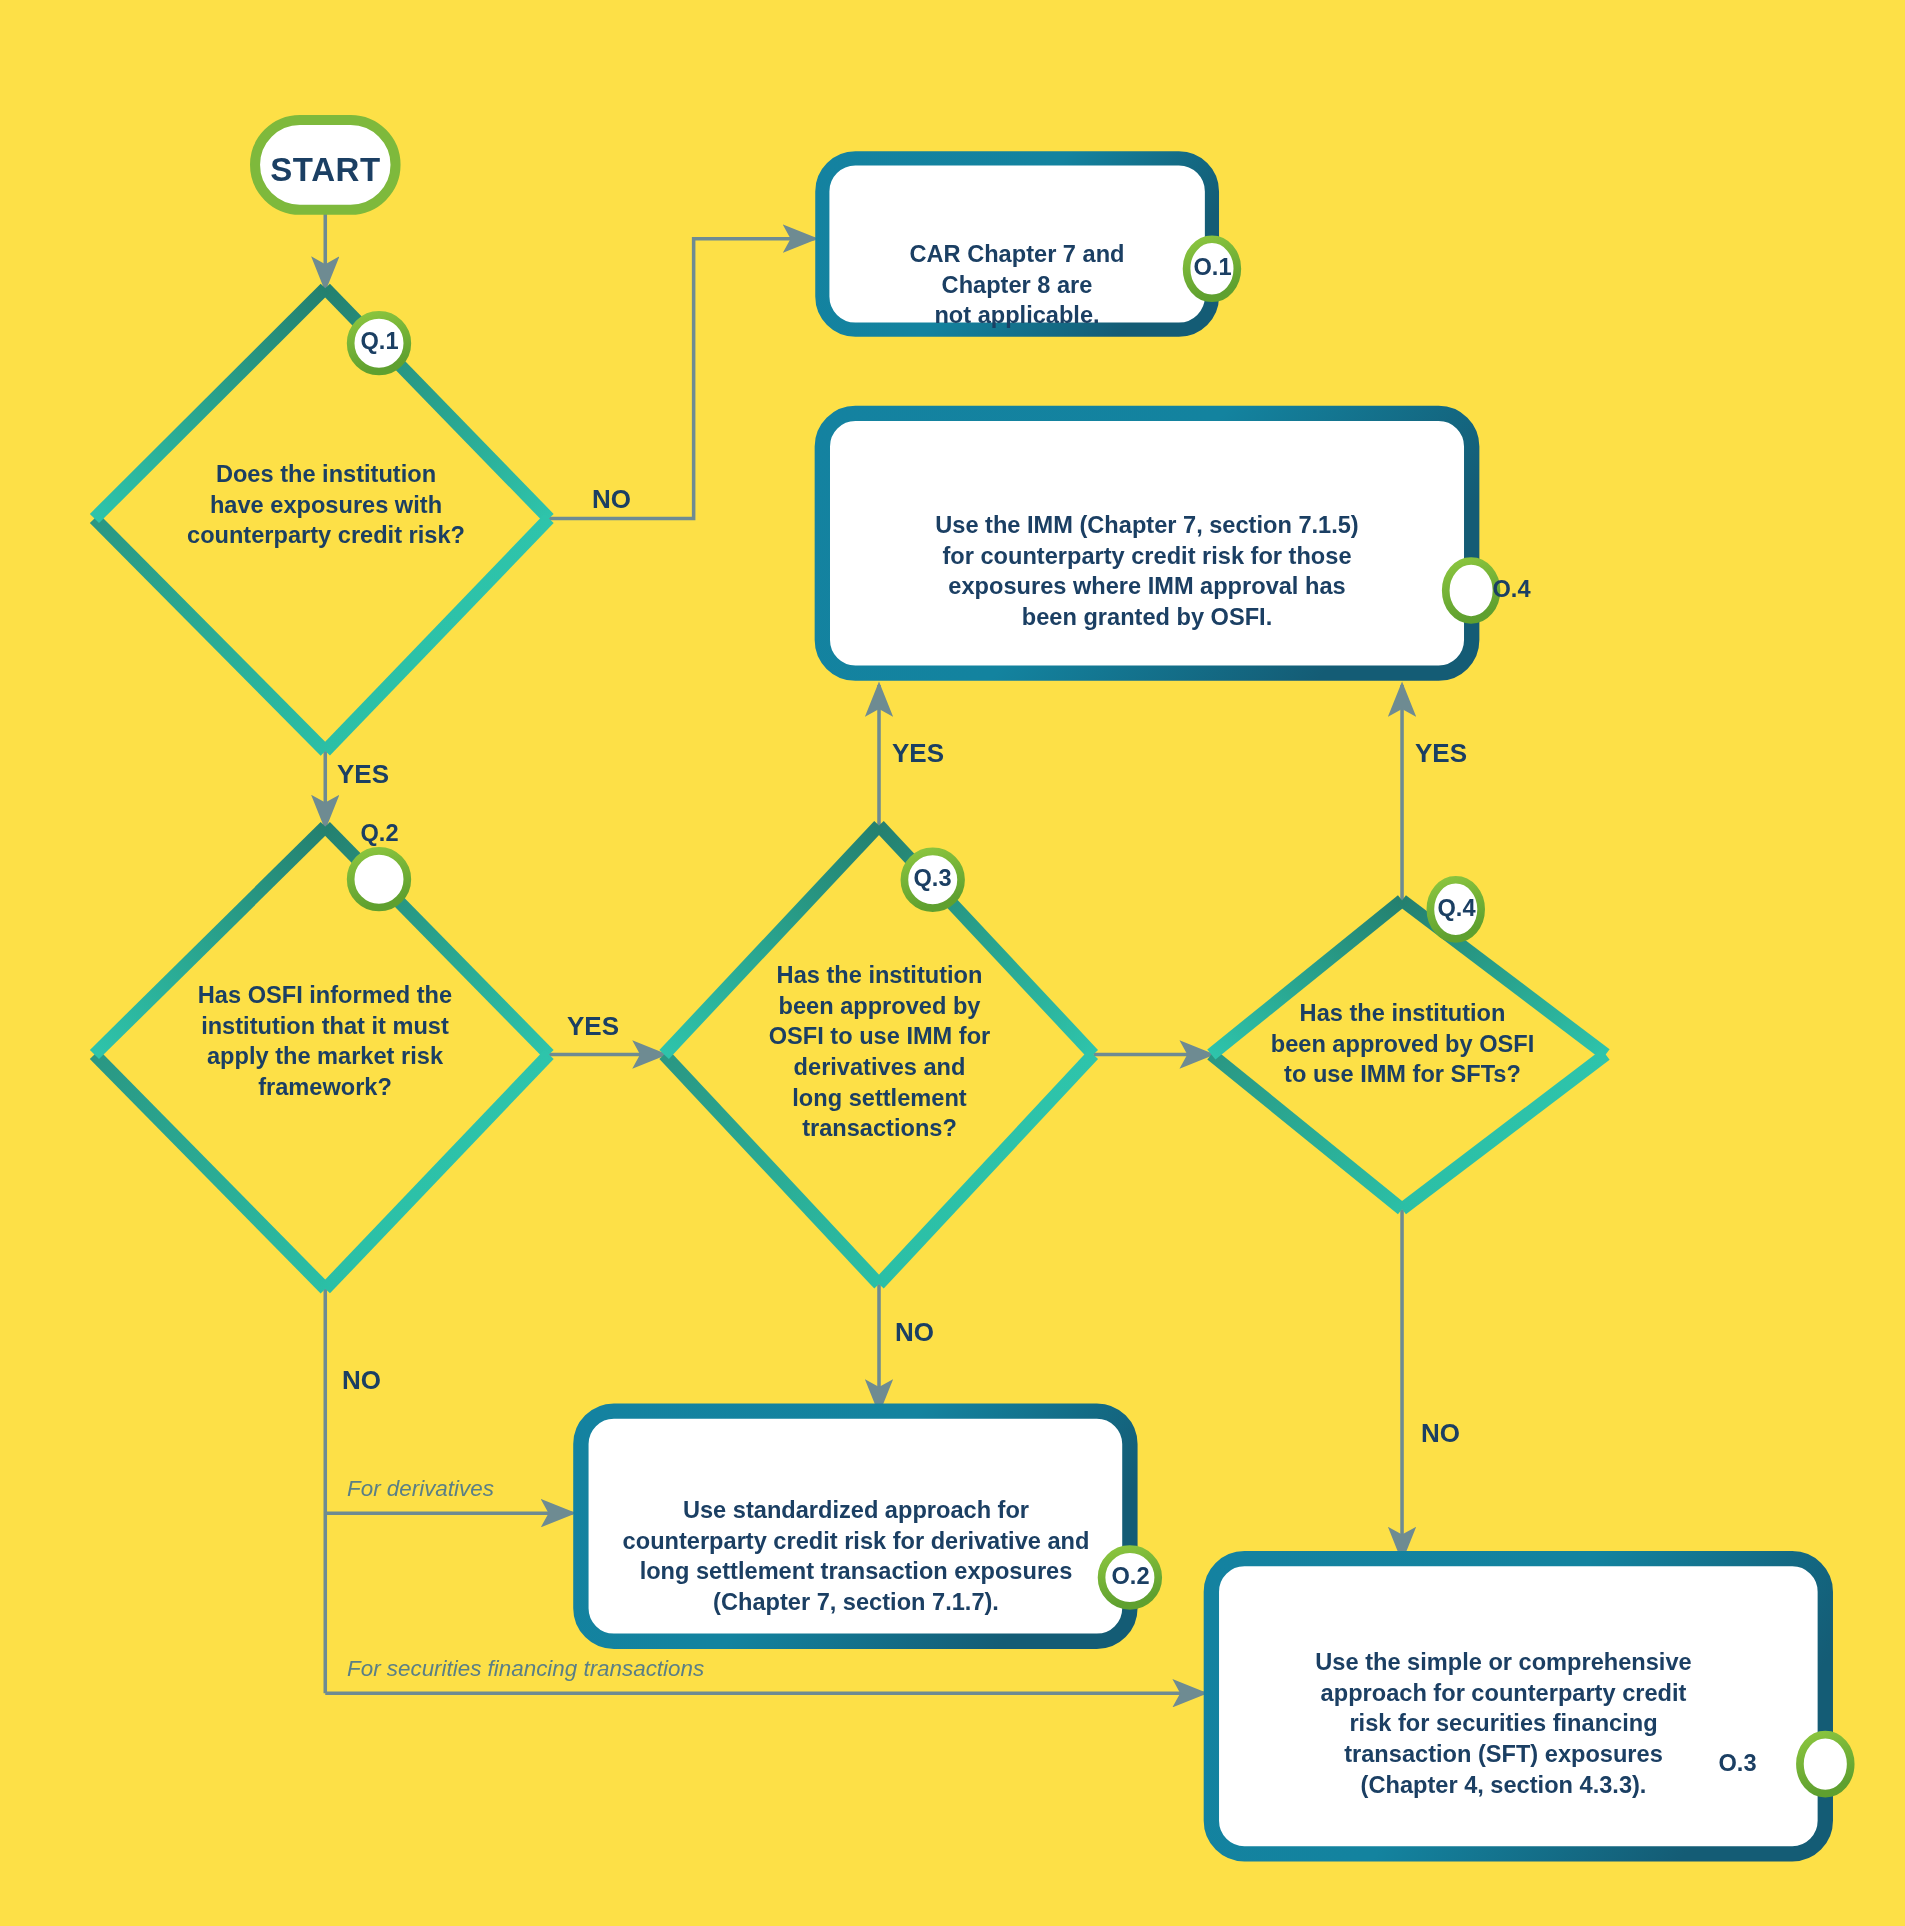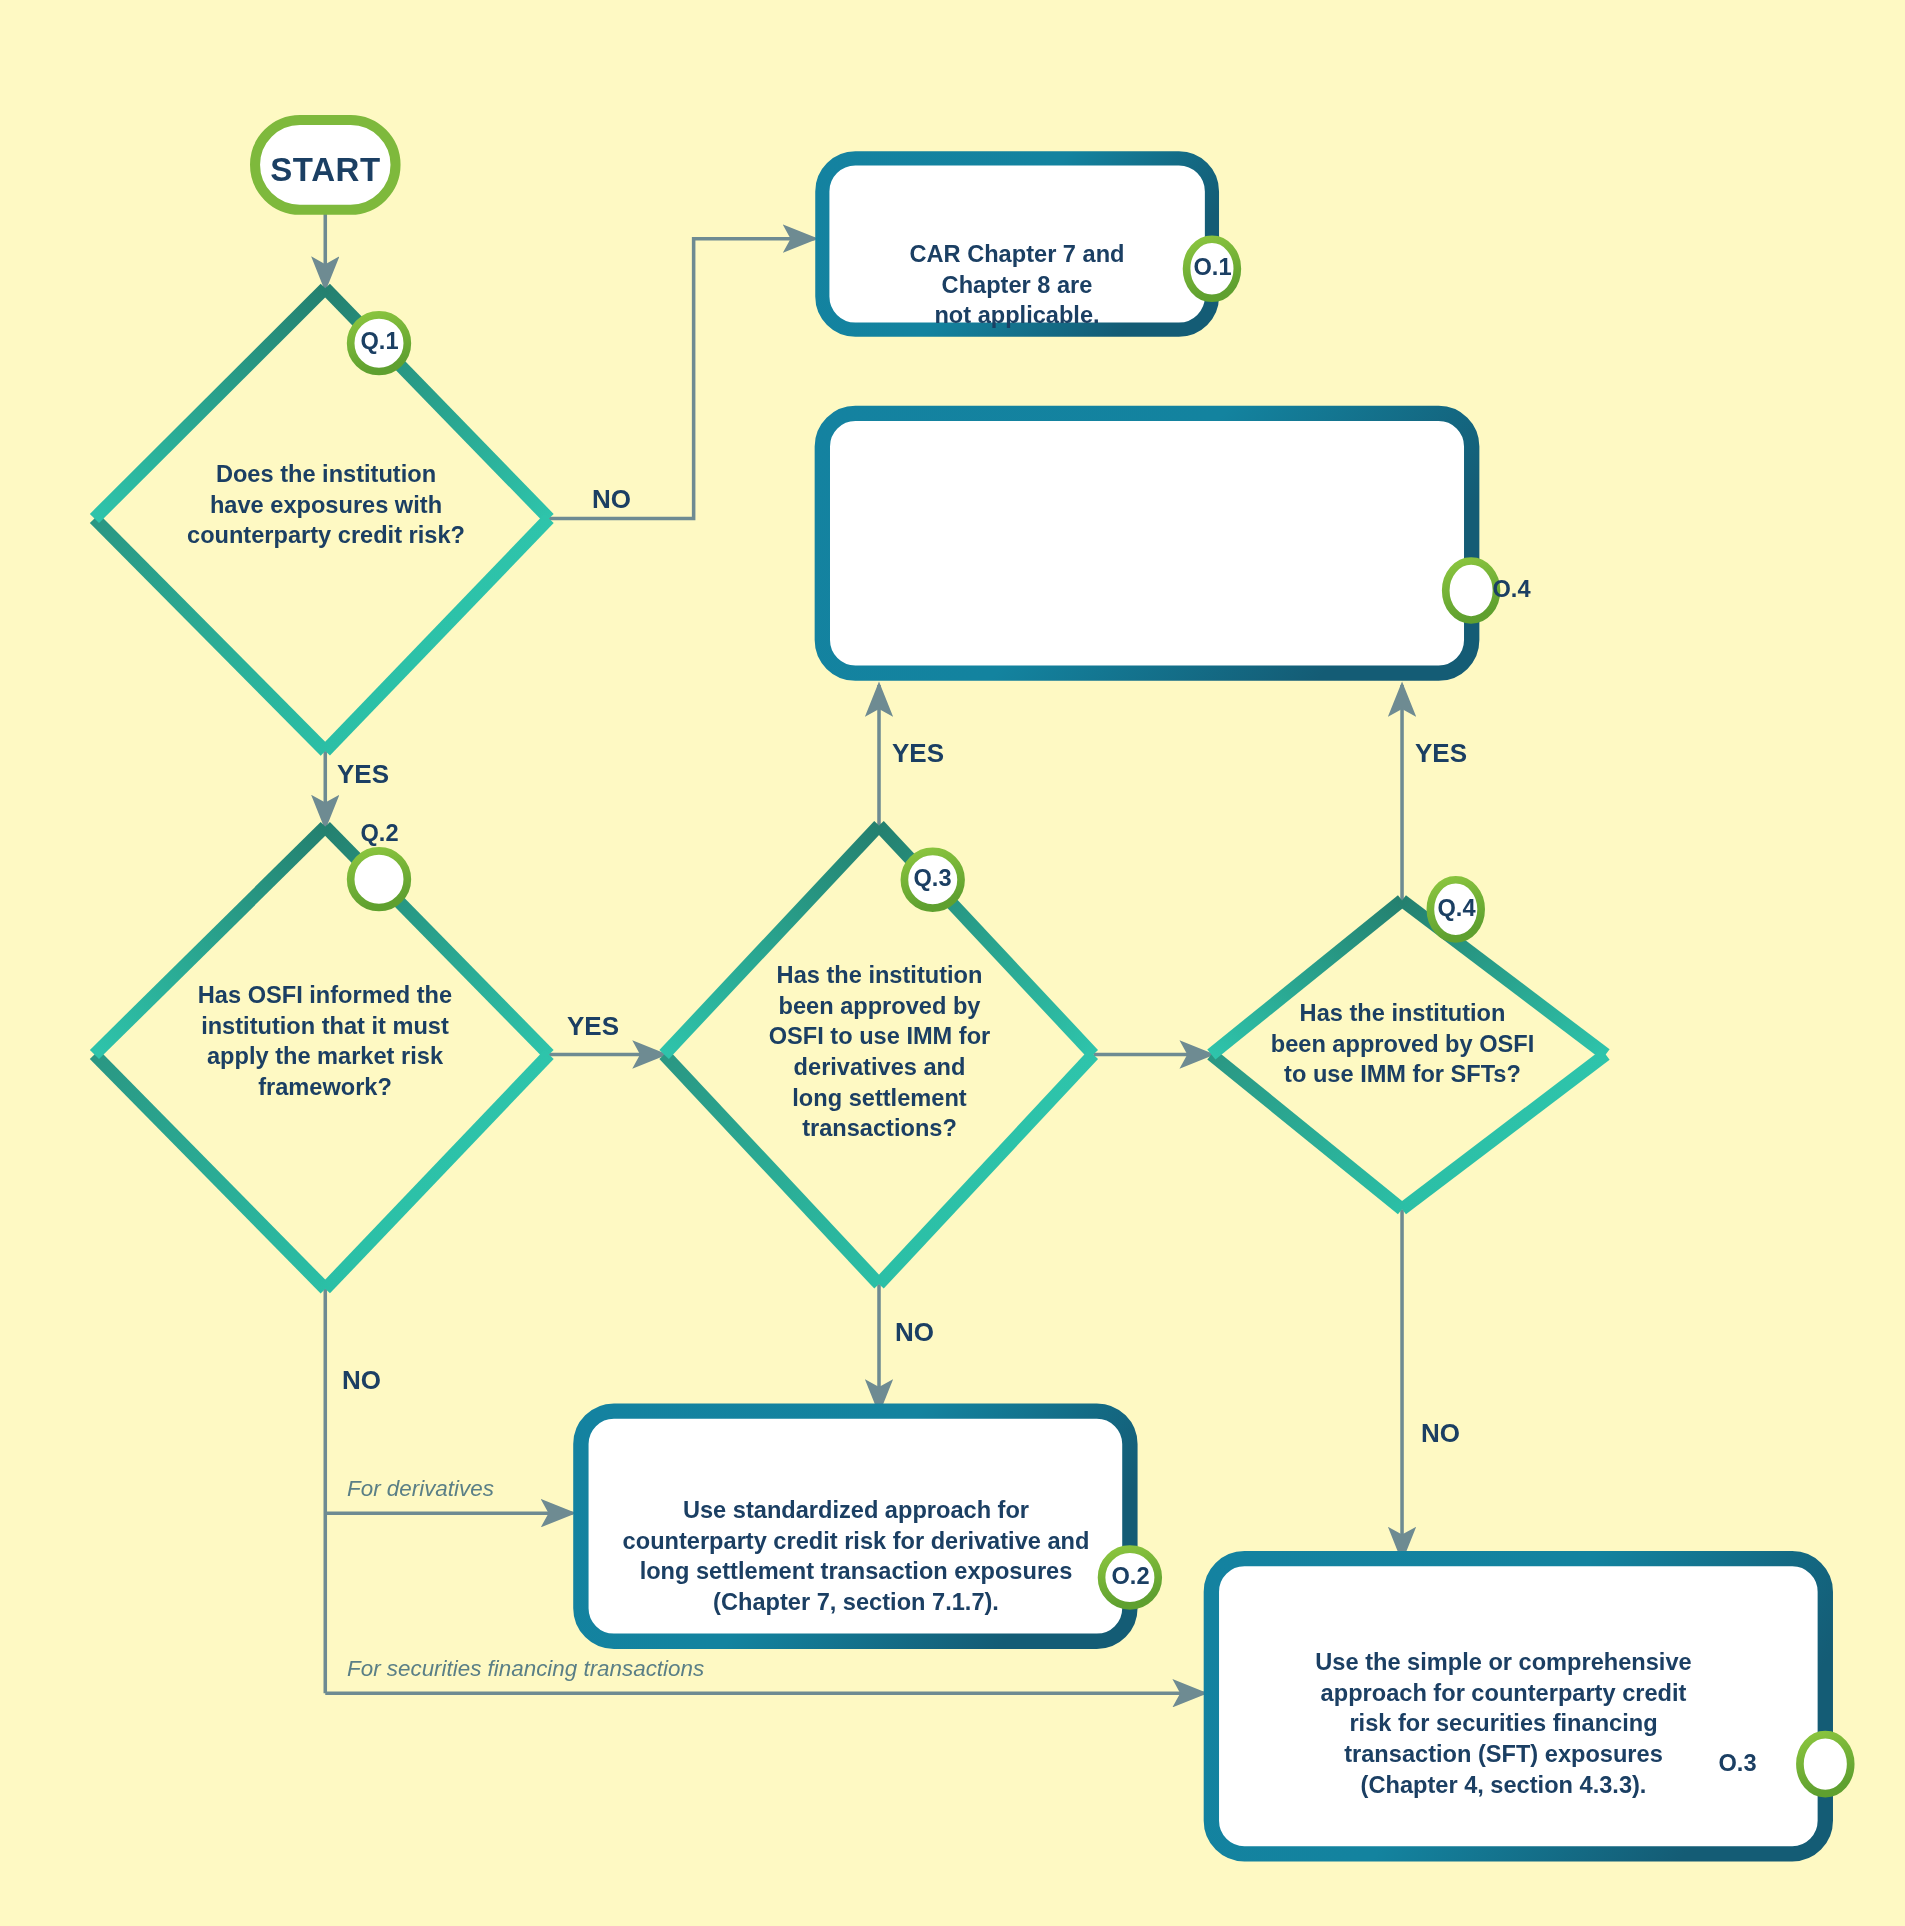--- a/index.html
+++ b/index.html
@@ -7,21 +7,21 @@
     padding: 0;
     background: #ffffff;
   }
   body {
     font-family: "Liberation Sans", sans-serif;
   }
   #canvas {
     position: relative;
     width: 1905px;
     height: 1926px;
-    background: #fef9c3;
+    background: #fde047;
     overflow: hidden;
   }
   svg.layer {
     position: absolute;
     top: 0;
     left: 0;
     width: 1905px;
     height: 1926px;
   }
   .node-text {
@@ -211,20 +211,24 @@
   <div class="node-text diamond-label" style="left:1243px; top:998px; width:319px;">Has the institution
 been approved by OSFI
 to use IMM for SFTs?</div>
   <div class="badge-label" style="left:1427px; top:895px; width:59px;">Q.4</div>
 
   <div class="node-text box-label" style="left:846px; top:195px; width:342px;">CAR Chapter 7 and
 Chapter 8 are
 not applicable.</div>
   <div class="badge-label" style="left:1183px; top:254px; width:59px;">O.1</div>
 
+  <div class="node-text box-label" style="left:846px; top:466px; width:602px;">Use the IMM (Chapter 7, section 7.1.5)
+for counterparty credit risk for those
+exposures where IMM approval has
+been granted by OSFI.</div>
   <div class="badge-label" style="left:1442px; top:576px; width:59px;padding-left:40px;">O.4</div>
 
   <div class="node-text box-label" style="left:593px; top:1451px; width:526px;">Use standardized approach for
 counterparty credit risk for derivative and
 long settlement transaction exposures
 (Chapter 7, section 7.1.7).</div>
   <div class="badge-label" style="left:1101px; top:1563px; width:59px;">O.2</div>
 
   <div class="node-text box-label" style="left:1229px; top:1603px; width:549px;">Use the simple or comprehensive
 approach for counterparty credit

